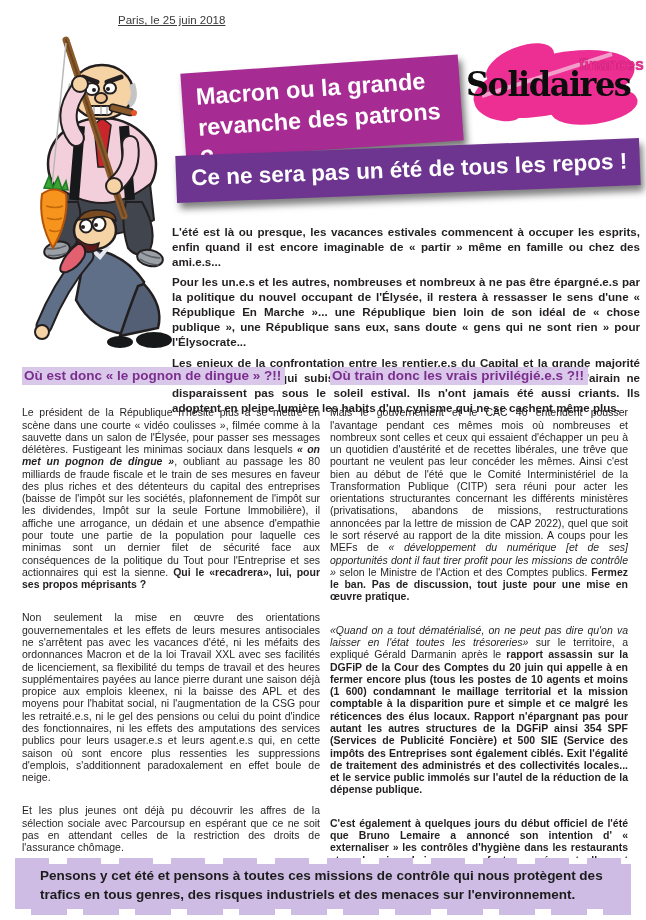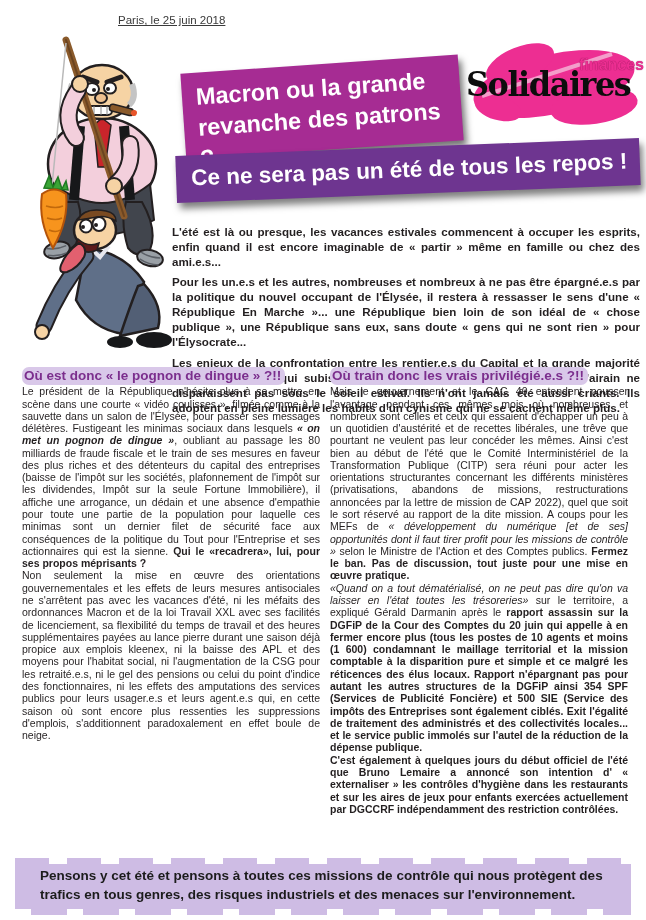--- a/index.html
+++ b/index.html
@@ -32,22 +32,22 @@
 
   
   .intro { position:absolute; left:172px; top:204px; width:468px;
     font-size:11.6px; font-weight:bold; line-height:1.3; text-align:justify;margin-top:20px; }
   .intro p + p { margin-top:5px; }
 
   
   .columns { position:absolute; left:22px; top:367px; width:606px; display:flex; gap:10px; }
   .col { width:298px; font-size:10.5px; line-height:1.17; text-align:justify; }
   .col-heading { display:inline; font-size:13.5px; font-weight:bold; color:#7b2e8d;
-    background:#d9c8e9; padding:1px 4px 2px 2px; line-height:1.35;border-radius:7px; }
-  .col p { margin-top:0; }
+    background:#d9c8e9; padding:1px 4px 2px 2px; line-height:1.35; }
+  .col p { margin-top:21px; }
   .col .first { }
   .s-r { font-weight:normal; font-style:normal; }
   .s-b { font-weight:bold; }
   .s-i { font-style:italic; }
   .s-bi { font-weight:bold; font-style:italic; }
 
   
   .footer { position:absolute; left:15px; top:858px; width:616px; min-height:54px;
     background:#cebce4; padding:9px 14px 10px 25px; font-size:13.5px; font-weight:bold;
     line-height:1.4; color:#1c1c1c; }
@@ -157,20 +157,21 @@
     <p>L'été est là ou presque, les vacances estivales commencent à occuper les esprits, enfin quand il est encore imaginable de « partir » même en famille ou chez des ami.e.s...</p>
     <p>Pour les un.e.s et les autres, nombreuses et nombreux à ne pas être épargné.e.s par la politique du nouvel occupant de l'Élysée, il restera à ressasser le sens d'une « République En Marche »... une République bien loin de son idéal de « chose publique », une République sans eux, sans doute « gens qui ne sont rien » pour l'Élysocrate...</p>
     <p>Les enjeux de la confrontation entre les rentier.e.s du Capital et la grande majorité de celles et ceux qui subissent de plus en plus le joug de leur loi d'airain ne disparaissent pas sous le soleil estival. Ils n'ont jamais été aussi criants. Ils adoptent en pleine lumière les habits d'un cynisme qui ne se cachent même plus.</p>
   </div>
 
   <div class="columns">
     <div class="col">
       <span class="col-heading">Où est donc « le pognon de dingue » ?!!</span>
       <p class="first"><span class="s-r">Le président de la République n'hésite plus à se mettre en scène dans une courte « vidéo coulisses », filmée comme à la sauvette dans un salon de l'Élysée, pour passer ses messages délétères. Fustigeant les minimas sociaux dans lesquels </span><span class="s-bi">« on met un pognon de dingue »</span><span class="s-r">, oubliant au passage les 80 milliards de fraude fiscale et le train de ses mesures en faveur des plus riches et des détenteurs du capital des entreprises (baisse de l'impôt sur les sociétés, plafonnement de l'impôt sur les dividendes, Impôt sur la seule Fortune Immobilière), il affiche une arrogance, un dédain et une absence d'empathie pour toute une partie de la population pour laquelle ces minimas sont un dernier filet de sécurité face aux conséquences de la politique du Tout pour l'Entreprise et ses actionnaires qui est la sienne. </span><span class="s-b">Qui le «recadrera», lui, pour ses propos méprisants ?</span></p>
       <p><span class="s-r">Non seulement la mise en œuvre des orientations gouvernementales et les effets de leurs mesures antisociales ne s'arrêtent pas avec les vacances d'été, ni les méfaits des ordonnances Macron et de la loi Travail XXL avec ses facilités de licenciement, sa flexibilité du temps de travail et des heures supplémentaires payées au lance pierre durant une saison déjà propice aux emplois kleenex, ni la baisse des APL et des moyens pour l'habitat social, ni l'augmentation de la CSG pour les retraité.e.s, ni le gel des pensions ou celui du point d'indice des fonctionnaires, ni les effets des amputations des services publics pour leurs usager.e.s et leurs agent.e.s qui, en cette saison où sont encore plus ressenties les suppressions d'emplois, s'additionnent paradoxalement en effet boule de neige.</span></p>
+      <p><span class="s-r">Et les plus jeunes ont déjà pu découvrir les affres de la sélection sociale avec Parcoursup en espérant que ce ne soit pas en attendant celles de la restriction des droits de l'assurance chômage.</span></p>
     </div>
     <div class="col">
       <span class="col-heading">Où train donc les vrais privilégié.e.s ?!!</span>
       <p class="first"><span class="s-r">Mais le gouvernement et le CAC 40 entendent pousser l'avantage pendant ces mêmes mois où nombreuses et nombreux sont celles et ceux qui essaient d'échapper un peu à un quotidien d'austérité et de recettes libérales, une trêve que pourtant ne veulent pas leur concéder les mêmes. Ainsi c'est bien au début de l'été que le Comité Interministériel de la Transformation Publique (CITP) sera réuni pour acter les orientations structurantes concernant les différents ministères (privatisations, abandons de missions, restructurations annoncées par la lettre de mission de CAP 2022), quel que soit le sort réservé au rapport de la dite mission. A coups pour les MEFs de </span><span class="s-i">« développement du numérique [et de ses] opportunités dont il faut tirer profit pour les missions de contrôle »</span><span class="s-r"> selon le Ministre de l'Action et des Comptes publics. </span><span class="s-b">Fermez le ban. Pas de discussion, tout juste pour une mise en œuvre pratique.</span></p>
       <p><span class="s-i">«Quand on a tout dématérialisé, on ne peut pas dire qu'on va laisser en l'état toutes les trésoreries»</span><span class="s-r"> sur le territoire, a expliqué Gérald Darmanin après le </span><span class="s-b">rapport assassin sur la DGFiP de la Cour des Comptes du 20 juin qui appelle à en fermer encore plus (tous les postes de 10 agents et moins (1 600) condamnant le maillage territorial et la mission comptable à la disparition pure et simple et ce malgré les réticences des élus locaux. Rapport n'épargnant pas pour autant les autres structures de la DGFiP ainsi 354 SPF (Services de Publicité Foncière) et 500 SIE (Service des impôts des Entreprises sont également ciblés. Exit l'égalité de traitement des administrés et des collectivités locales... et le service public immolés sur l'autel de la réduction de la dépense publique.</span></p>
       <p><span class="s-b">C'est également à quelques jours du début officiel de l'été que Bruno Lemaire a annoncé son intention d' « externaliser » les contrôles d'hygiène dans les restaurants et sur les aires de jeux pour enfants exercées actuellement par DGCCRF indépendamment des restriction contrôlées.</span></p>
     </div>
   </div>
 
   <div class="footer">Pensons y cet été et pensons à toutes ces missions de contrôle qui nous protègent des trafics en tous genres, des risques industriels et des menaces sur l'environnement.</div>

